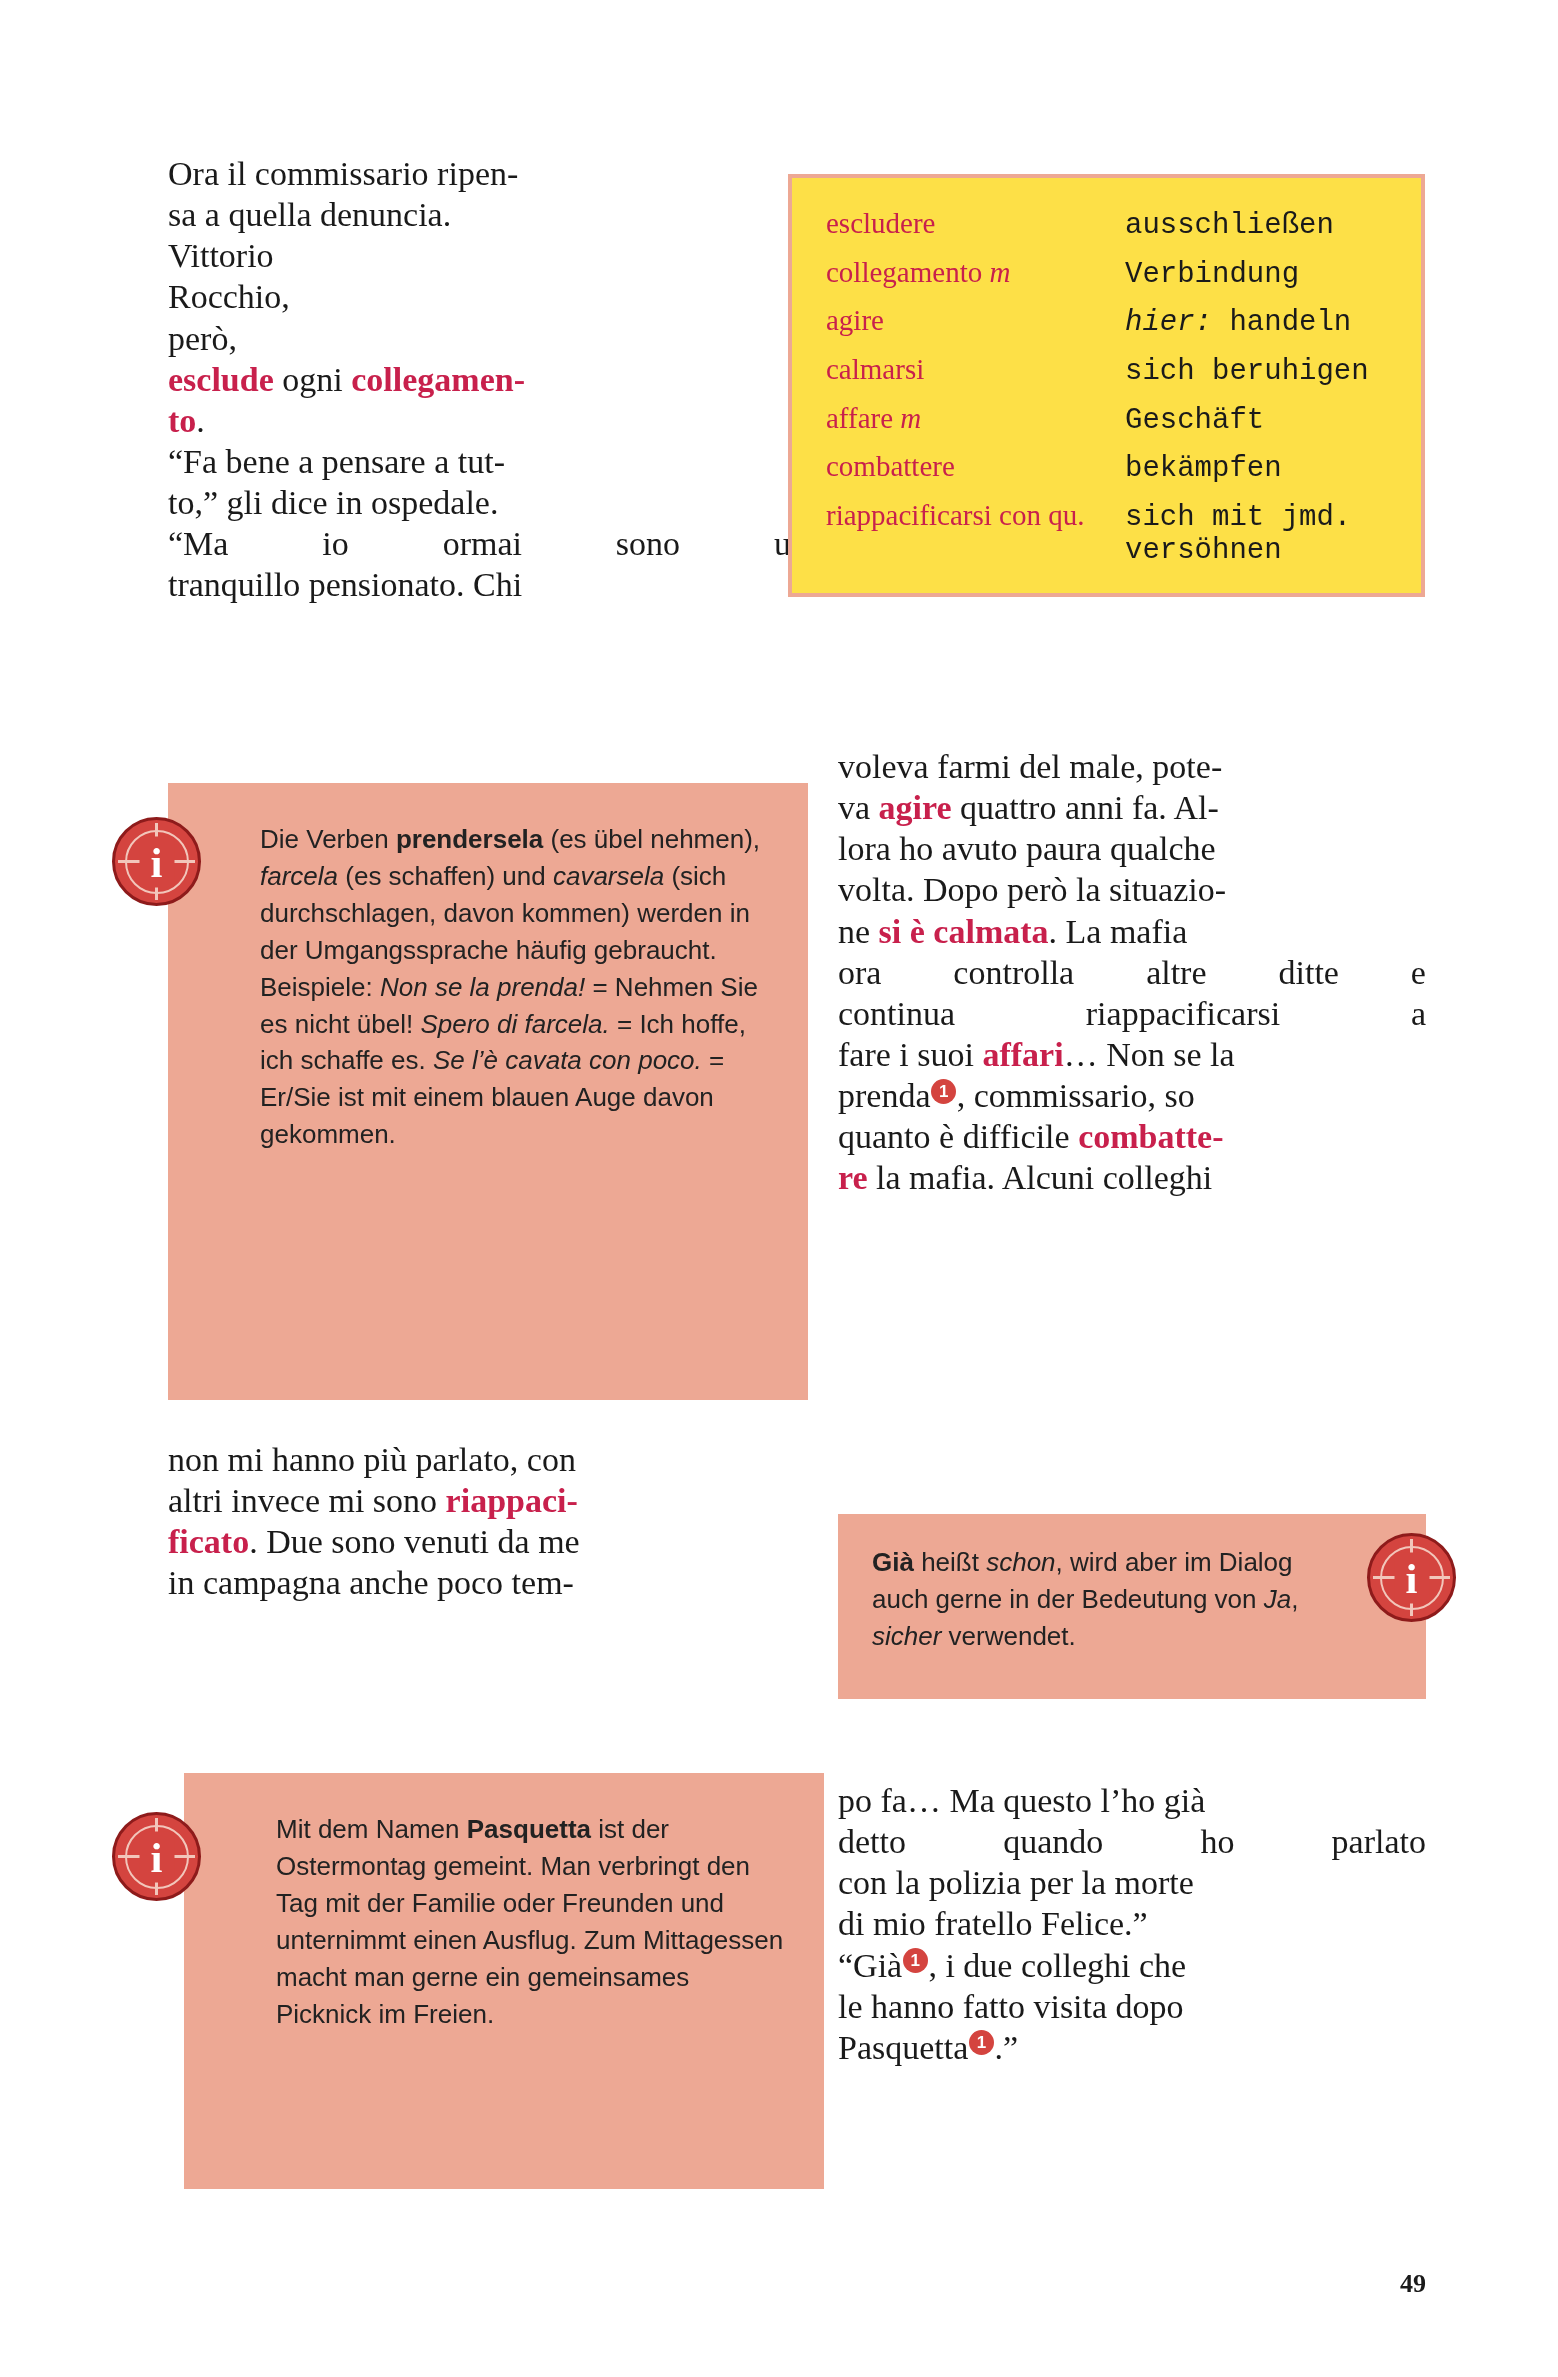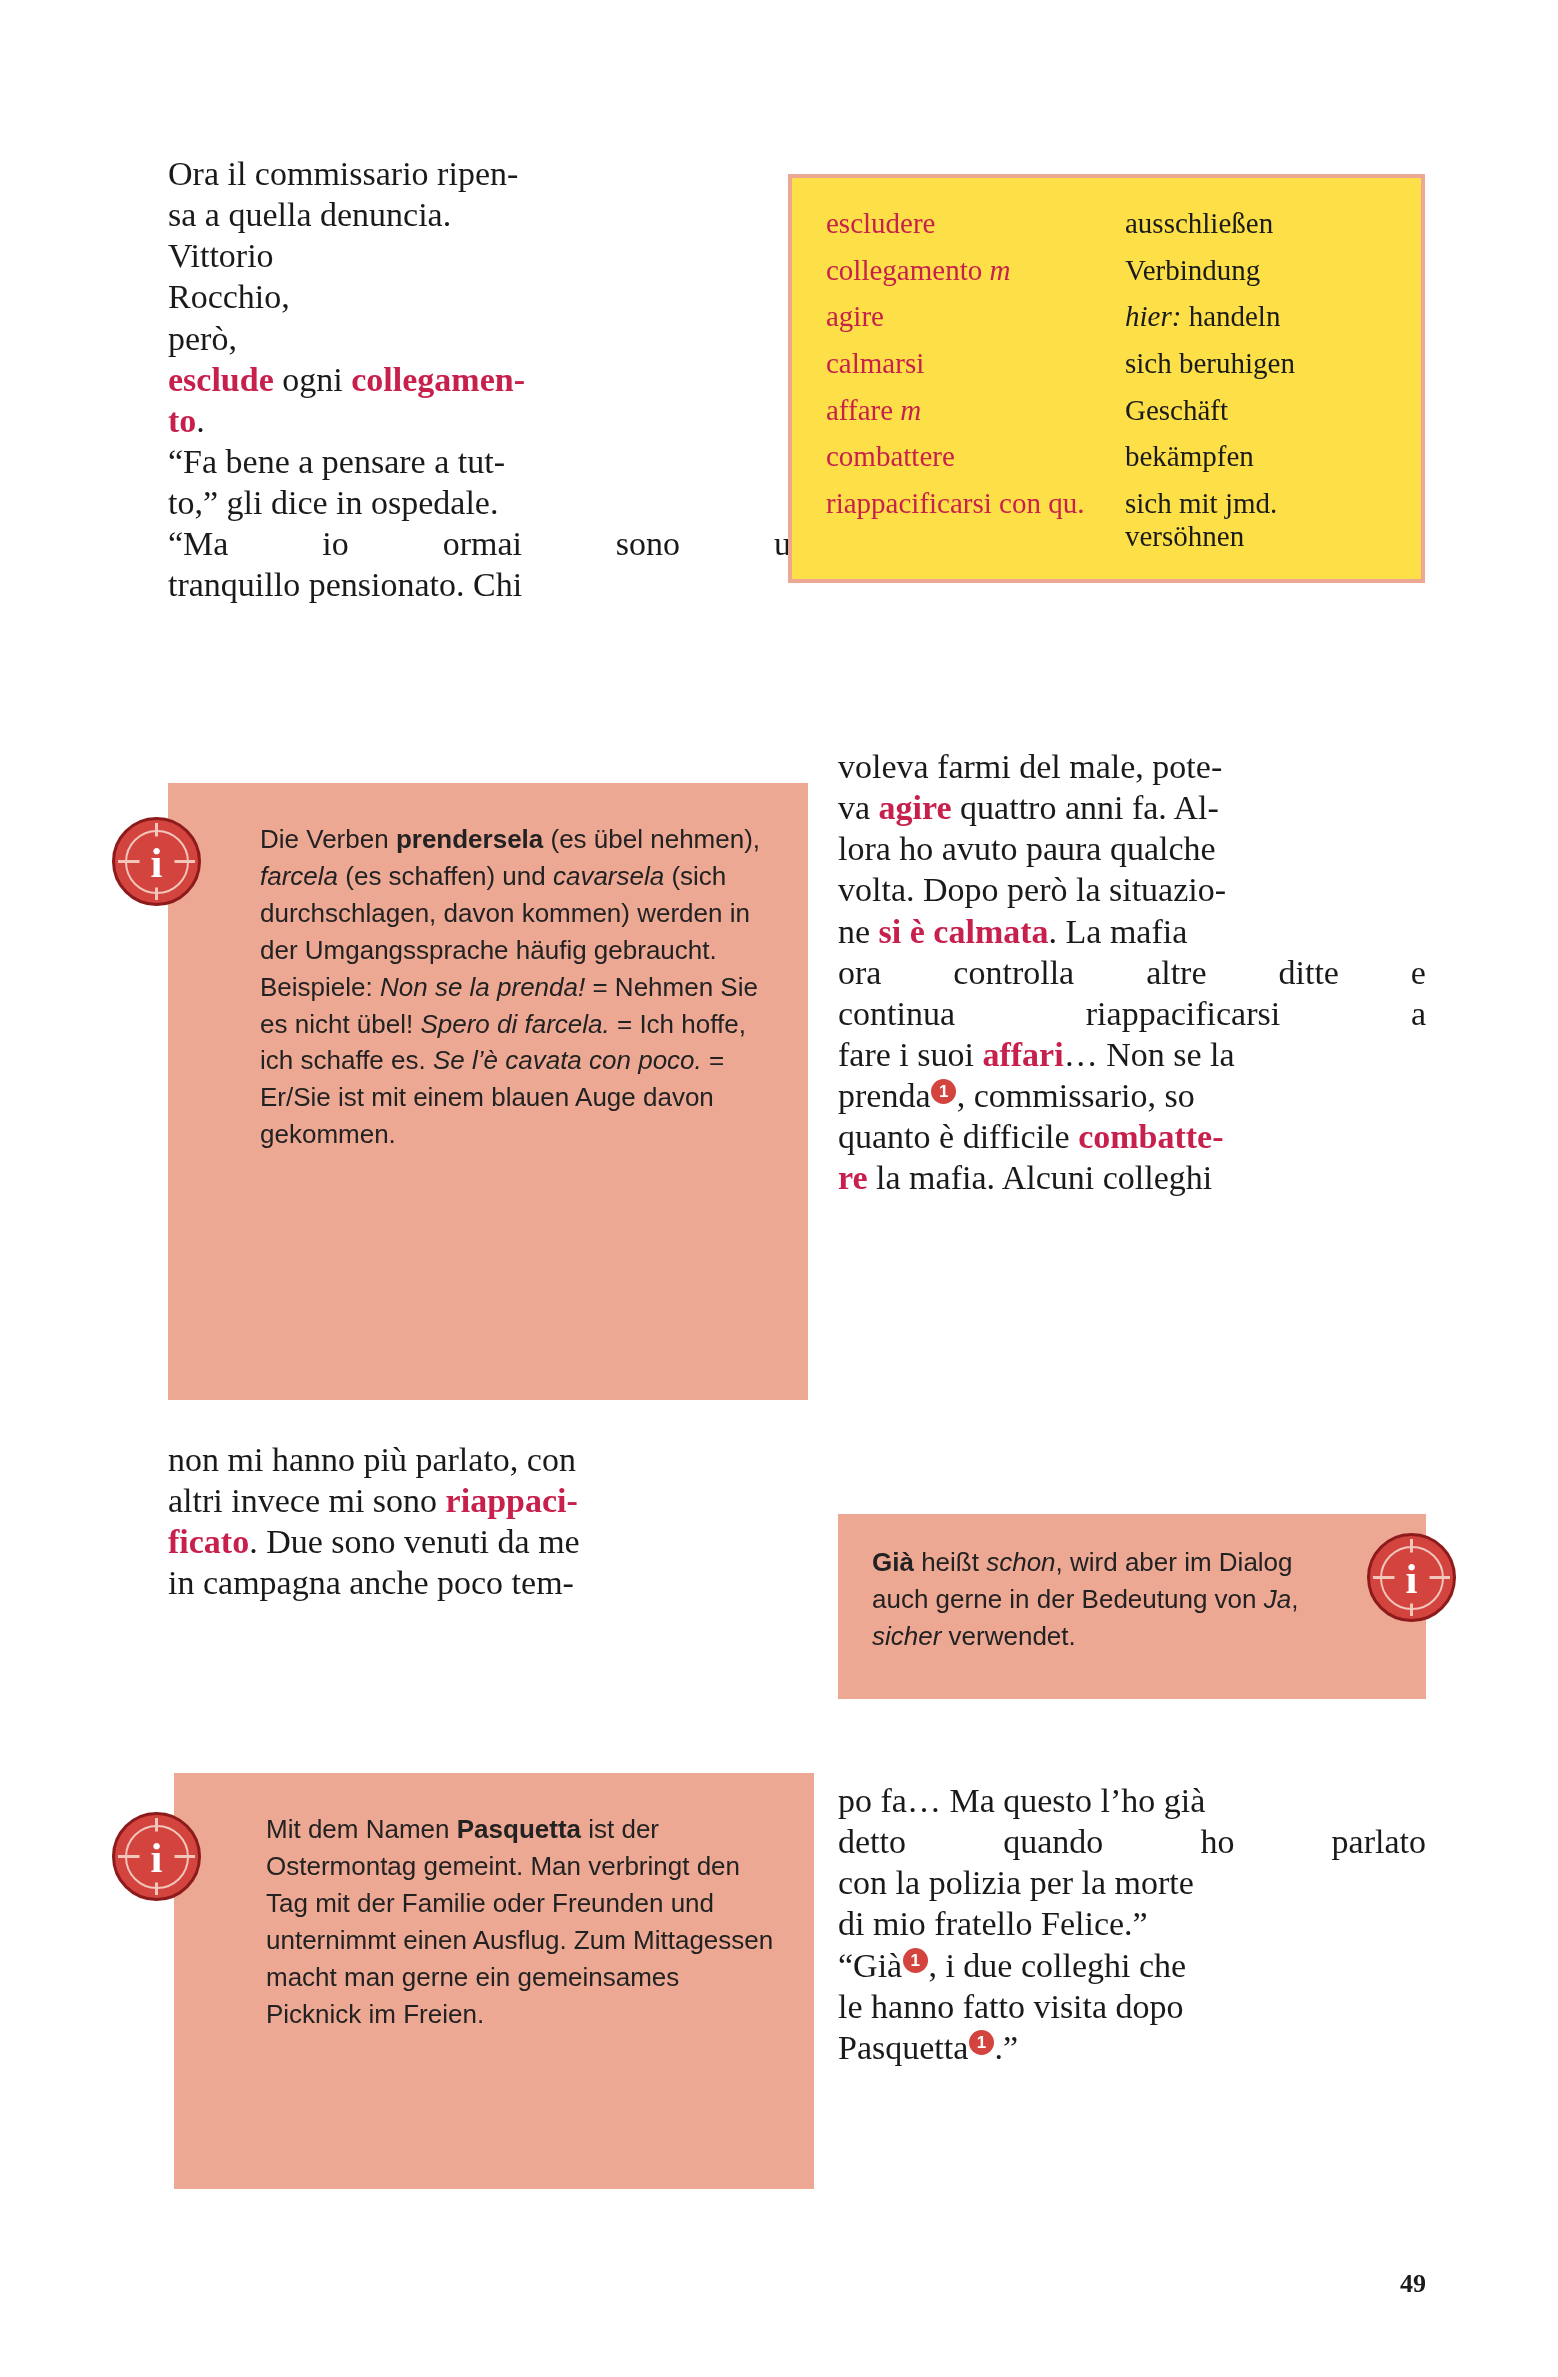--- a/index.html
+++ b/index.html
@@ -75,21 +75,21 @@
     font-family: "Liberation Serif", serif;
     font-weight: normal;
   }
   .vocab-it .gender {
     font-style: italic;
     font-family: "Liberation Serif", serif;
   }
   .vocab-de {
     flex: 1;
     color: #1a1a1a;
-    font-family: Liberation Serif, serif;
+    font-family: Liberation Mono, monospace;
   }
   .vocab-de .ital { font-style: italic; }
 
   
   .info-box {
     position: absolute;
     background: #eda894;
     box-sizing: border-box;
     font-family: "Liberation Sans", sans-serif;
     font-size: 26px;
@@ -302,21 +302,21 @@
     </span>
   </div>
   <div class="badge" style="left:1367px; top:1533px;">
     <span class="cross-h"></span>
     <span class="cross-v"></span>
     <span class="ring"></span>
     <span class="glyph-bg"></span>
     <span class="glyph">i</span>
   </div>
 
-  <div class="info-box" style="left:174px; top:1773px; width:640px; height:416px; padding:38px 34px 23.4px 92px;">
+  <div class="info-box" style="left:184px; top:1773px; width:640px; height:416px; padding:38px 34px 23.4px 92px;">
     <span class="info-text">
       <span>Mit dem Namen </span><span class="b">Pasquetta</span><span> ist der Ostermontag gemeint. Man verbringt den Tag mit der Familie oder Freunden und unternimmt einen Ausflug. Zum Mittagessen macht man gerne ein gemeinsames Picknick im Freien.</span>
     </span>
   </div>
   <div class="badge" style="left:112px; top:1812px;">
     <span class="cross-h"></span>
     <span class="cross-v"></span>
     <span class="ring"></span>
     <span class="glyph-bg"></span>
     <span class="glyph">i</span>

